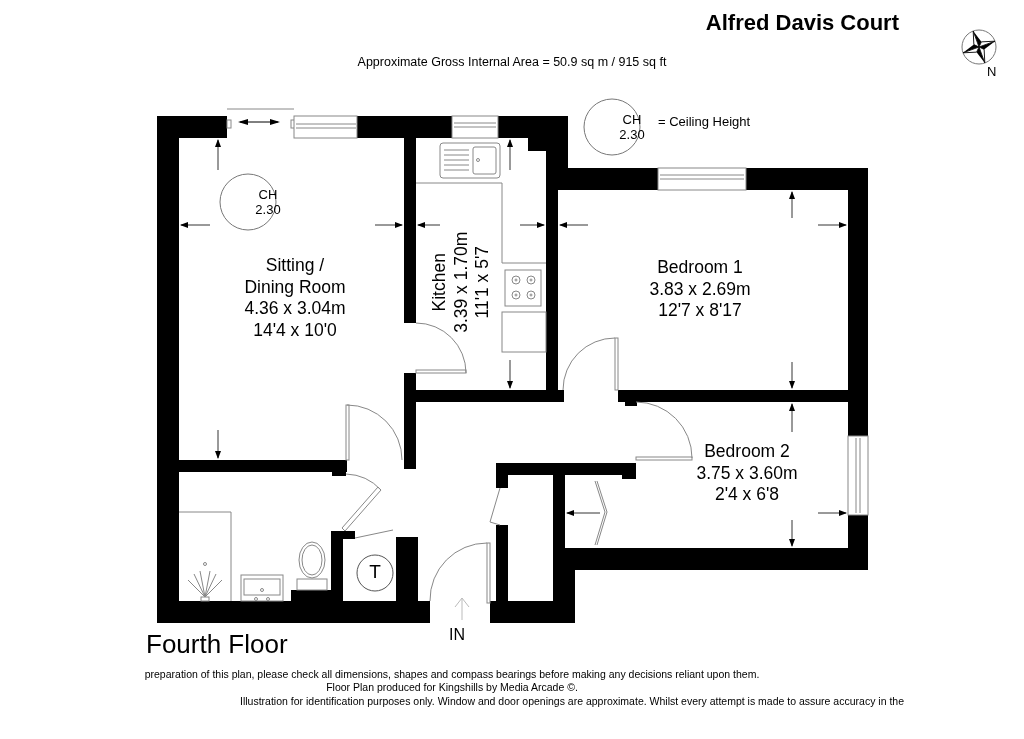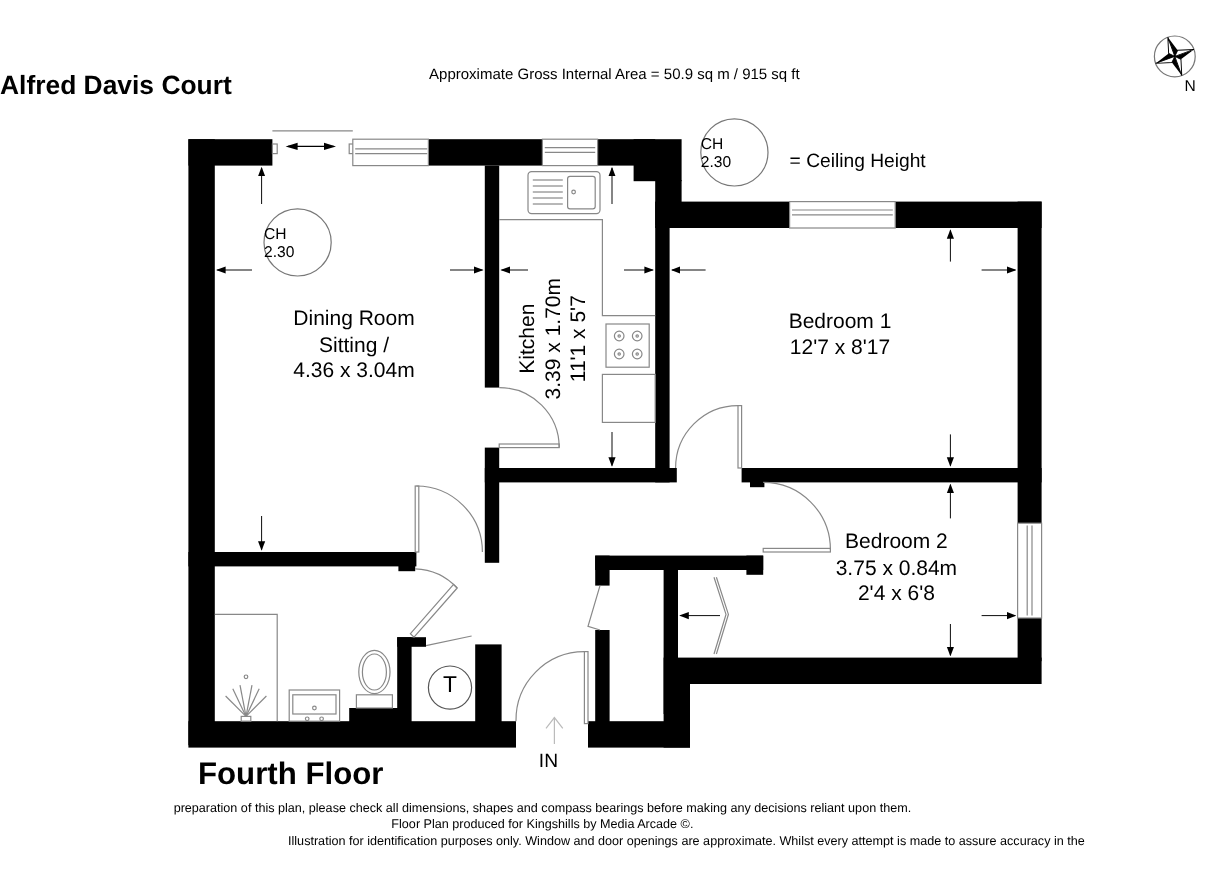--- a/index.html
+++ b/index.html
@@ -1,30 +1,30 @@
 <!DOCTYPE html>
 <html><head>
 <meta charset="utf-8">
 <style>
   html, body { margin: 0; padding: 0; background: #ffffff; }
   body { width: 1024px; height: 739px; position: relative; overflow: hidden;
          font-family: "Liberation Sans", "DejaVu Sans", sans-serif; color: #000; }
   .abs { position: absolute; }
-  .title { left: 0; width: 899px; top: 10px; text-align: left; font-weight: bold; font-size: 22px; margin-top: 48px; }
+  .title { left: 0; width: 899px; top: 10px; text-align: right; font-weight: bold; font-size: 22px; }
   .subtitle { left: 0; width: 1024px; top: 55px; text-align: center; font-size: 12.5px; }
-  .floor-label { left: 165px; top: 629px; font-weight: bold; font-size: 26px; }
+  .floor-label { left: 146px; top: 629px; font-weight: normal; font-size: 26px; }
   .in-label { left: 449px; top: 626px; font-size: 16px; }
-  .legend-text { left: 658px; top: 126px; font-size: 16px; }
+  .legend-text { left: 658px; top: 114px; font-size: 13px; }
   .footer { left: 0; width: 904px; text-align: center; font-size: 10.5px; line-height: 13.5px; }
   .footer1 { top: 681px; }
   .footer2 { top: 695px; text-align: right; }
   .footer3 { top: 668px; }
   .room-label { text-align: center; font-size: 17.5px; line-height: 21.5px; }
   svg.plan { position: absolute; left: 0; top: 0; }
-  .ch-text { font-size: 13px; line-height: 15px; }
+  .ch-text { font-size: 13px; text-align: center; line-height: 15px; margin-left: 20px; }
 </style>
 </head>
 <body>
 
 <div class="abs title">Alfred Davis Court</div>
 <div class="abs subtitle">Approximate Gross Internal Area = 50.9 sq m / 915 sq ft</div>
 
 <svg class="plan" width="1024" height="739" viewBox="0 0 1024 739">
   <defs>
     <marker id="ah" markerWidth="8" markerHeight="8" refX="7" refY="4" orient="auto" markerUnits="userSpaceOnUse">
@@ -251,39 +251,41 @@
 <div class="abs legend-text">= Ceiling Height</div>
 
 <div class="abs" style="left:987px; top:64px; font-size:13px;">N</div>
 
 <div class="abs ch-text" style="left:220px; top:187px; width:56px;">
   <div>CH</div>
   <div>2.30</div>
 </div>
 
 <div class="abs room-label" style="left:190px; top:255px; width:210px;">
+  <div>Sitting /</div>
   <div>Dining Room</div>
-  <div>Sitting /</div>
   <div>4.36 x 3.04m</div>
+  <div>14'4 x 10'0</div>
 </div>
 
 <div class="abs room-label" style="left:396px; top:250px; width:130px; transform: rotate(-90deg); transform-origin: center center;">
   <div>Kitchen</div>
   <div>3.39 x 1.70m</div>
   <div>11'1 x 5'7</div>
 </div>
 
 <div class="abs room-label" style="left:620px; top:257px; width:160px;">
   <div>Bedroom 1</div>
+  <div>3.83 x 2.69m</div>
   <div>12'7 x 8'17</div>
 </div>
 
 <div class="abs room-label" style="left:667px; top:441px; width:160px;">
   <div>Bedroom 2</div>
-  <div>3.75 x 0.84m</div>
+  <div>3.75 x 3.60m</div>
   <div>2'4 x 6'8</div>
 </div>
 
 <div class="abs" style="left:365px; top:561px; width:20px; text-align:center; font-size:19px;">T</div>
 
 <div class="abs in-label">IN</div>
 
 <div class="abs floor-label">Fourth Floor</div>
 
 <div class="abs footer footer1">Floor Plan produced for Kingshills by Media Arcade ©.</div>

